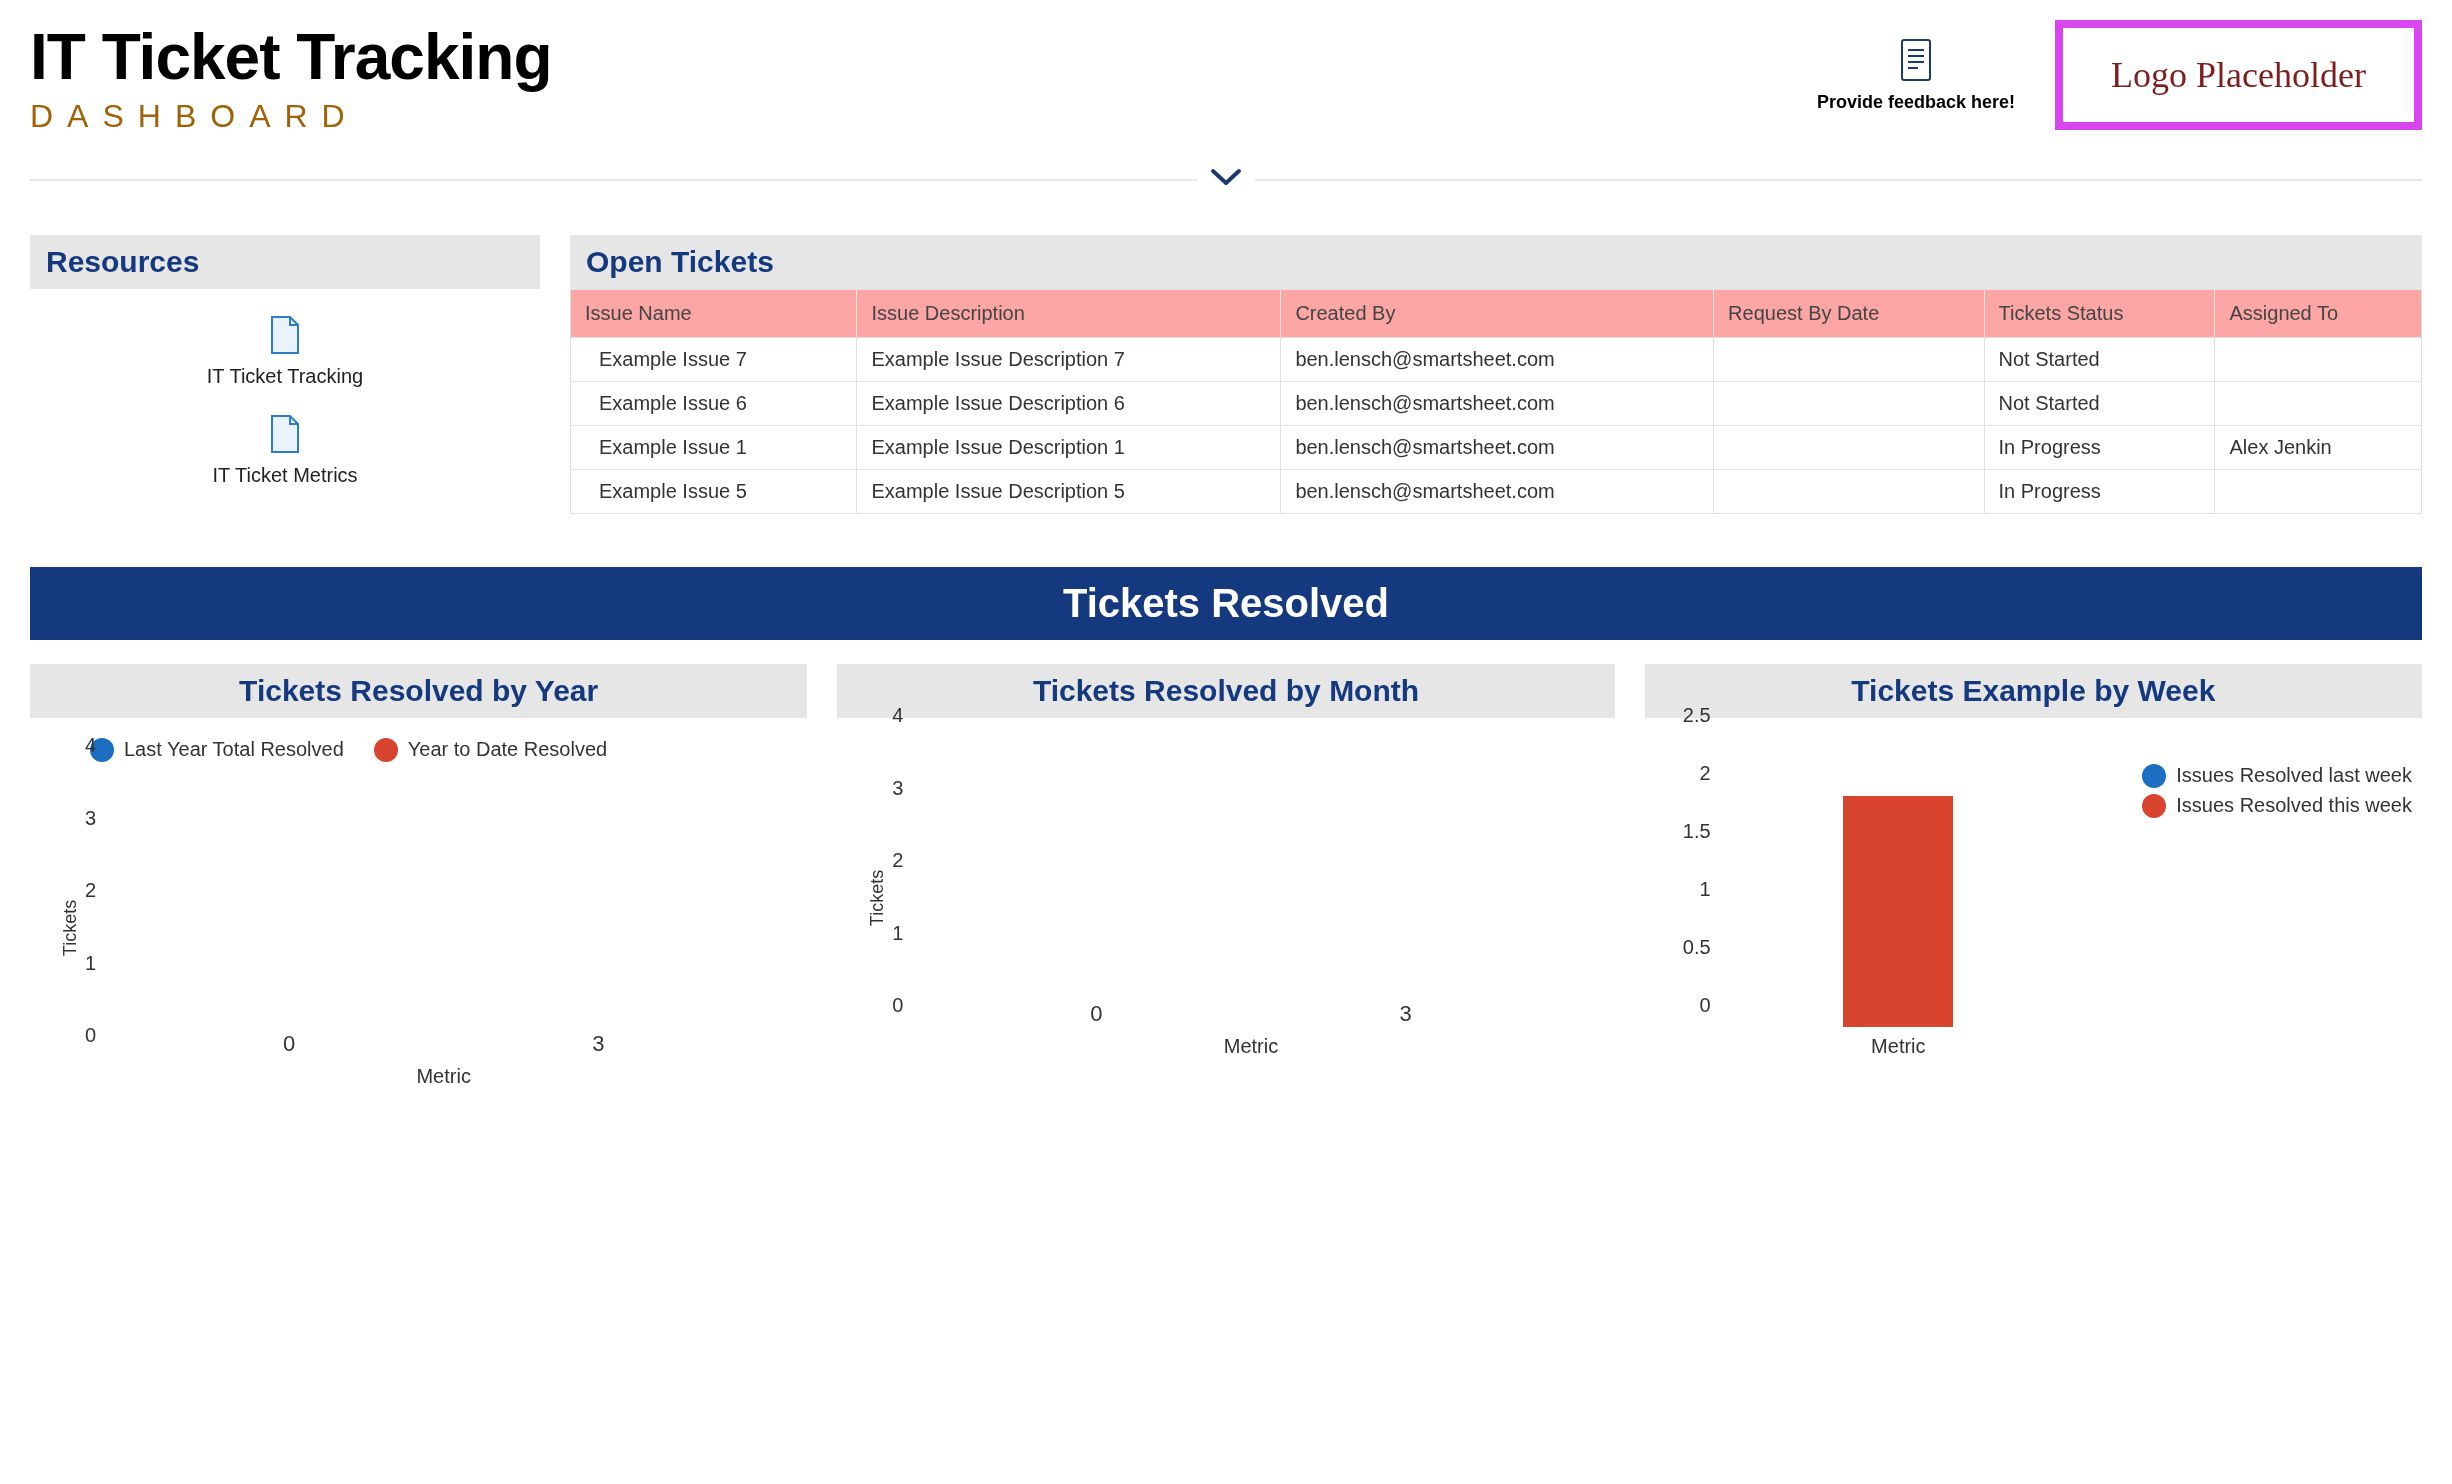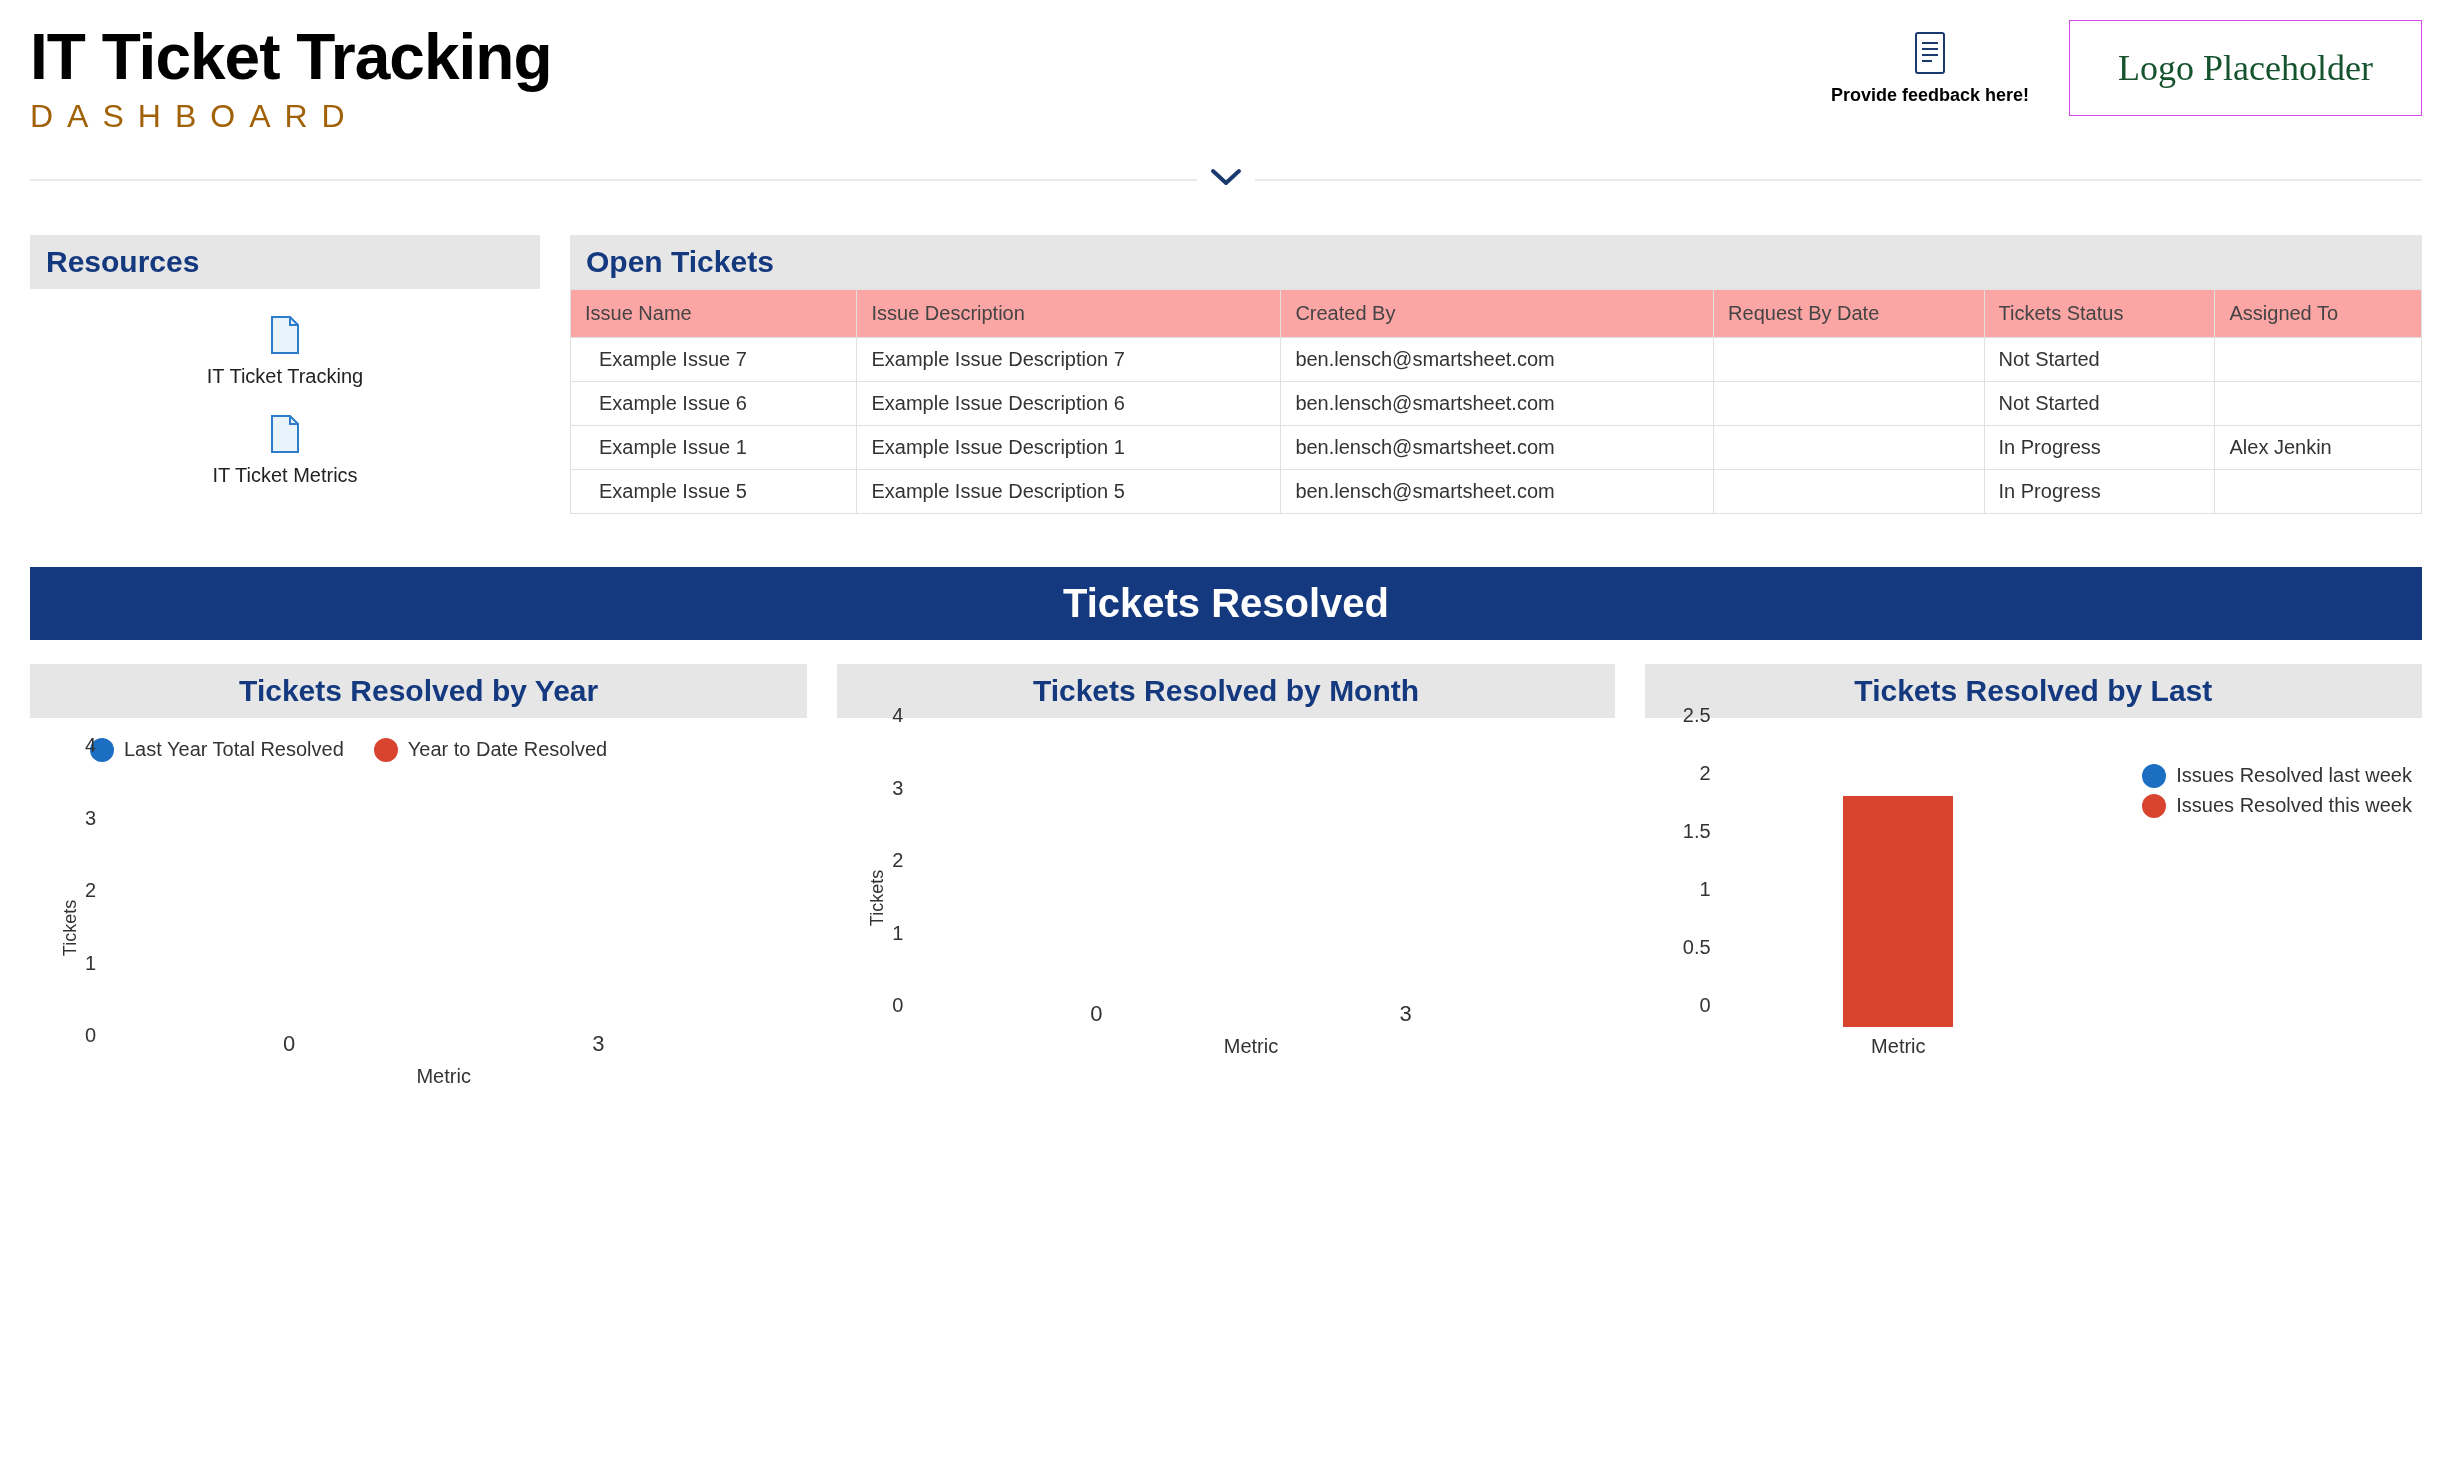--- a/index.html
+++ b/index.html
@@ -37,24 +37,24 @@
     text-align: center;
     cursor: pointer;
   }
   .feedback-block .feedback-text {
     font-size: 18px;
     font-weight: 700;
     color: #000;
     margin-top: 6px;
   }
   .logo-placeholder {
-    border: 1px solid #d946ef;
+    border: 8px solid #d946ef;
     padding: 26px 48px;
     font-size: 36px;
-    color: #14532d;
+    color: #7f1d1d;
     font-family: Georgia, 'Times New Roman', serif;
     font-weight: 400;
     text-align: center;
   }
   .divider-row {
     position: relative;
     height: 30px;
     margin-bottom: 40px;
   }
   .divider-line {
@@ -444,21 +444,21 @@
                 <div class="bar-label" style="bottom: 75%; top: auto; position: absolute;">3</div>
                 <div class="bar" style="background: rgb(217, 68, 47); height: 75%;"></div>
               </div>
             </div>
           </div>
           <div class="x-label">Metric</div>
         </div>
       </div>
     </div>
     <div class="chart-widget">
-      <div class="chart-title">Tickets Resolved by Last</div>
+      <div class="chart-title">Tickets Example by Week</div>
       <div class="chart-body">
         <div class="legend right">
           <div class="legend-item">
             <div class="legend-swatch" style="background: rgb(27, 110, 194);"></div>
             <span>Issues Resolved last week</span>
           </div>
           <div class="legend-item">
             <div class="legend-swatch" style="background: rgb(217, 68, 47);"></div>
             <span>Issues Resolved this week</span>
           </div>

